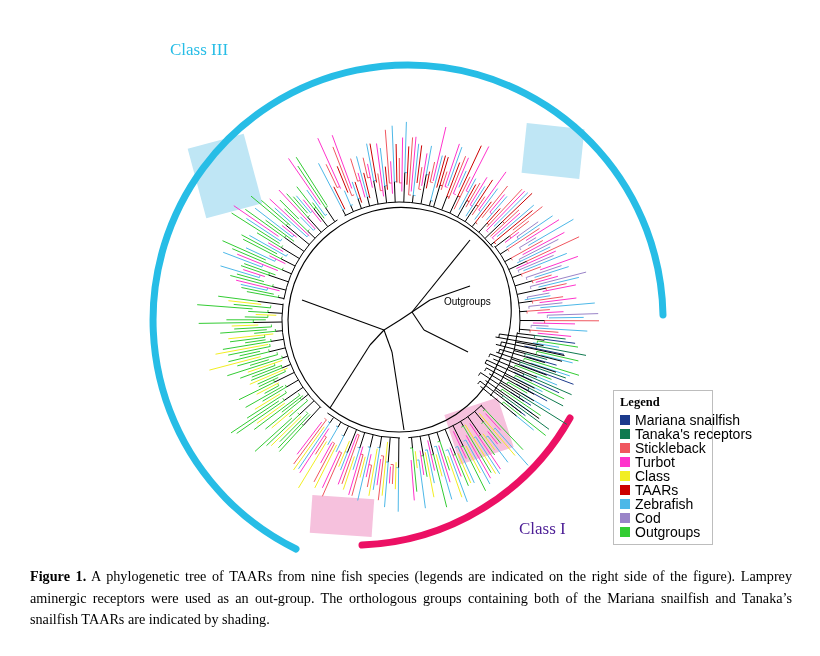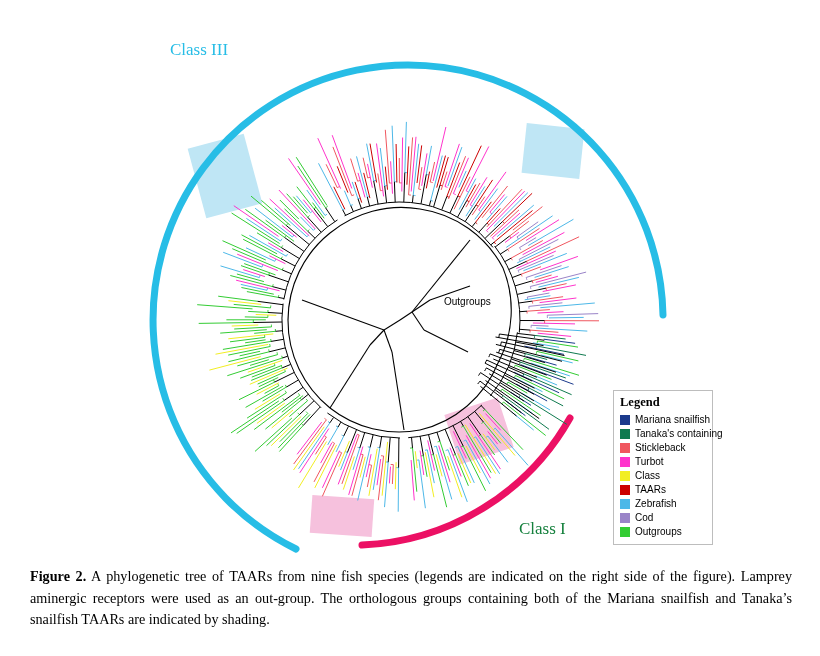--- a/index.html
+++ b/index.html
@@ -34,21 +34,21 @@
     font-weight: normal;
   }
   #class3-label {
     left: 170px;
     top: 40px;
     color: #27bde6;
   }
   #class1-label {
     left: 519px;
     top: 519px;
-    color: #15803d;
+    color: #4c1d95;
   }
   #outgroups-label {
     position: absolute;
     left: 444px;
     top: 296px;
     font-family: "Liberation Sans", sans-serif;
     font-size: 10px;
     color: #000;
     text-align: right;
   }
@@ -75,21 +75,21 @@
     margin-bottom: 1px;
   }
   .legend-swatch {
     width: 10px;
     height: 10px;
     margin-right: 5px;
     flex: 0 0 auto;
   }
   .legend-text {
     font-family: "Liberation Sans", sans-serif;
-    font-size: 10px;
+    font-size: 14px;
     line-height: 10px;
     white-space: nowrap;
   }
   #caption {
     position: absolute;
     left: 30px;
     top: 566px;
     width: 762px;
     font-family: "Liberation Serif", serif;
     font-size: 14.2px;
@@ -765,21 +765,21 @@
 
   <div id="legend-box">
     <div id="legend-title">Legend</div>
     <div id="legend-items">
         <div class="legend-row">
           <span class="legend-swatch" style="background: rgb(27, 58, 140);"></span>
           <span class="legend-text">Mariana snailfish</span>
         </div>
         <div class="legend-row">
           <span class="legend-swatch" style="background: rgb(15, 122, 79);"></span>
-          <span class="legend-text">Tanaka's containing</span>
+          <span class="legend-text">Tanaka's receptors</span>
         </div>
         <div class="legend-row">
           <span class="legend-swatch" style="background: rgb(240, 87, 95);"></span>
           <span class="legend-text">Stickleback</span>
         </div>
         <div class="legend-row">
           <span class="legend-swatch" style="background: rgb(255, 51, 204);"></span>
           <span class="legend-text">Turbot</span>
         </div>
         <div class="legend-row">
@@ -801,14 +801,14 @@
         <div class="legend-row">
           <span class="legend-swatch" style="background: rgb(51, 204, 51);"></span>
           <span class="legend-text">Outgroups</span>
         </div>
       </div>
   </div>
 
 </div>
 
 <div id="caption">
-  <b>Figure 2.</b><span> A phylogenetic tree of TAARs from nine fish species (legends are indicated on the right side of the figure). Lamprey aminergic receptors were used as an out-group. The orthologous groups containing both of the Mariana snailfish and Tanaka’s snailfish TAARs are indicated by shading.</span>
+  <b>Figure 1.</b><span> A phylogenetic tree of TAARs from nine fish species (legends are indicated on the right side of the figure). Lamprey aminergic receptors were used as an out-group. The orthologous groups containing both of the Mariana snailfish and Tanaka’s snailfish TAARs are indicated by shading.</span>
 </div>
 
 </body></html>

